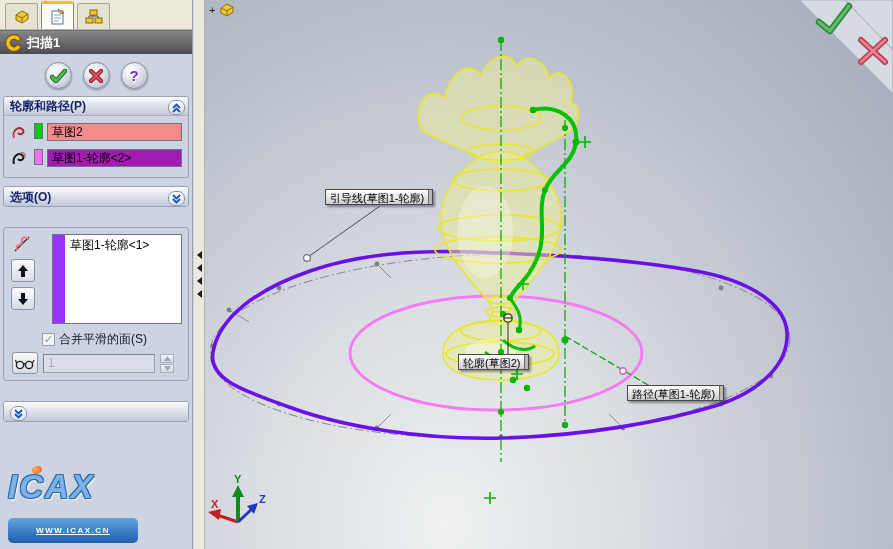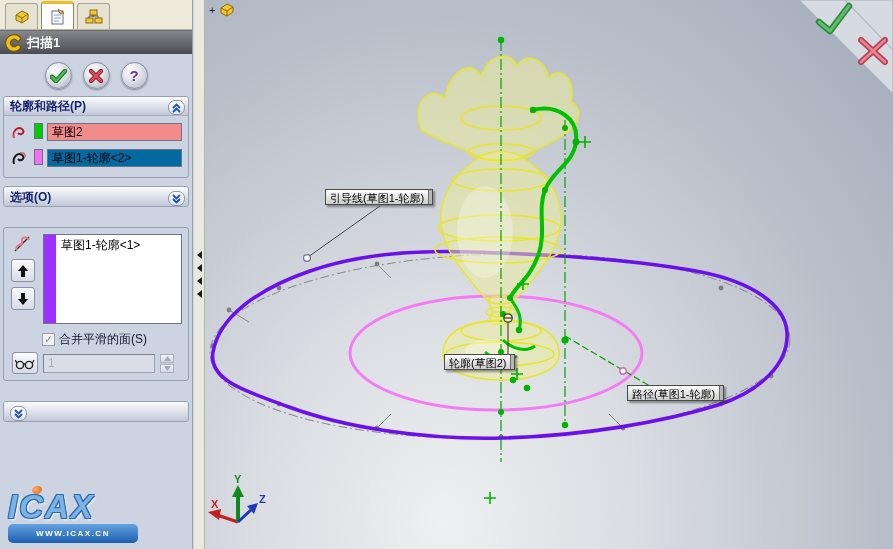--- a/index.html
+++ b/index.html
@@ -38,25 +38,25 @@
   .sec-title { flex:1; font-size:12px; font-weight:bold; color:#17246c; }
   .chev-btn { width:17px; height:15px; border:1px solid #8a94ac; border-radius:7px;
     background:linear-gradient(#ffffff,#dde3ee); display:flex; align-items:center;
     justify-content:center; cursor:pointer; }
 
   .pp-body { padding:7px 6px 8px; }
   .pp-row { display:flex; gap:4px; height:20px; margin-bottom:6px; }
   .pp-row:last-child { margin-bottom:0; }
   .swatch { width:9px; height:16px; border:1px solid #6a7080; }
   .sel-field { flex:1; height:18px; border:1px solid #6b7488; font-size:12px;
-    line-height:16px; padding-left:4px; color:#000; background:#0369a1;
+    line-height:16px; padding-left:4px; color:#000; background:#a21caf;
     white-space:nowrap; overflow:hidden; }
 
   .gc-body { padding:6px 6px 4px; }
-  .gc-grid { display:flex; gap:7px; }
+  .gc-grid { display:flex; gap:16px; }
   .gc-leftcol { display:flex; flex-direction:column; align-items:center; gap:5px; width:26px; }
   .sq-btn { width:24px; height:23px; border:1px solid #8a92a8; border-radius:3px;
     background:linear-gradient(#fafbfd,#d6dbe6); display:flex; align-items:center;
     justify-content:center; cursor:pointer; }
   .listbox { flex:1; height:90px; background:#fff; border:1px solid #6b7488;
     display:flex; }
   .list-colorbar { width:12px; background:#9b30ff; }
   .list-item { font-size:12px; padding:2px 0 0 5px; color:#000; }
 
   .cb-row { display:flex; align-items:center; gap:4px; margin:7px 0 4px 32px; }
@@ -78,24 +78,24 @@
   
   .logo-wrap { position:absolute; left:8px; bottom:6px; width:130px; }
   .logo-text { font-style:italic; font-weight:bold; font-size:33px; letter-spacing:2px;
     color:#7cb2e4;
     text-shadow:1px 1px 0 #2a6ab0, -1px -1px 0 #2a6ab0, 1px -1px 0 #2a6ab0,
       -1px 1px 0 #2a6ab0, 2px 2px 2px rgba(255,255,255,.8);
     line-height:30px; }
   .logo-dot { position:absolute; left:24px; top:-6px; width:10px; height:8px;
     background:radial-gradient(circle at 35% 35%, #ffb060, #e05818); border-radius:50%;
     transform:rotate(-15deg); }
-  .logo-banner { margin-top:2px; height:19px; border-radius:5px;
+  .logo-banner { margin-top:16px; height:25px; border-radius:5px;
     background:linear-gradient(#63a2e0,#1d5fae); display:flex; align-items:center;
     justify-content:center; font-size:8px; font-weight:bold; color:#fff;
-    letter-spacing:1.5px; }
+    letter-spacing:1.5px;text-decoration:underline; }
 
   
   .splitter { position:absolute; left:194px; top:0; width:11px; height:549px;
     background:#e9e9e0; border-right:1px solid #b4b4aa; cursor:col-resize;
     display:flex; flex-direction:column; align-items:center; justify-content:center;
     gap:5px; }
   .split-arrow { width:0; height:0; border-top:4px solid transparent;
     border-bottom:4px solid transparent; border-right:5px solid #1a1a1a; }
 
   
@@ -446,21 +446,21 @@
       <svg width="16" height="14" viewBox="0 0 16 14">
         <path d="M2,5 L8,1 L14,4 L14,9 L8,13 L2,10 Z" fill="#f0c832" stroke="#8a6a10"></path>
         <path d="M2,5 L8,8 L14,4 M8,8 L8,13" fill="none" stroke="#8a6a10"></path>
       </svg>
     </div>
 
     <div class="callout" style="left:120px; top:189px">
       <span class="callout-text">引导线(草图1-轮廓)</span>
       <span class="callout-handle"></span>
     </div>
-    <div class="callout" style="left:239px; top:354px">
+    <div class="callout" style="left:253px; top:354px">
       <span class="callout-text">轮廓(草图2)</span>
       <span class="callout-handle"></span>
     </div>
     <div class="callout" style="left:422px; top:385px">
       <span class="callout-text">路径(草图1-轮廓)</span>
       <span class="callout-handle"></span>
     </div>
   </div>
 </div>
 

